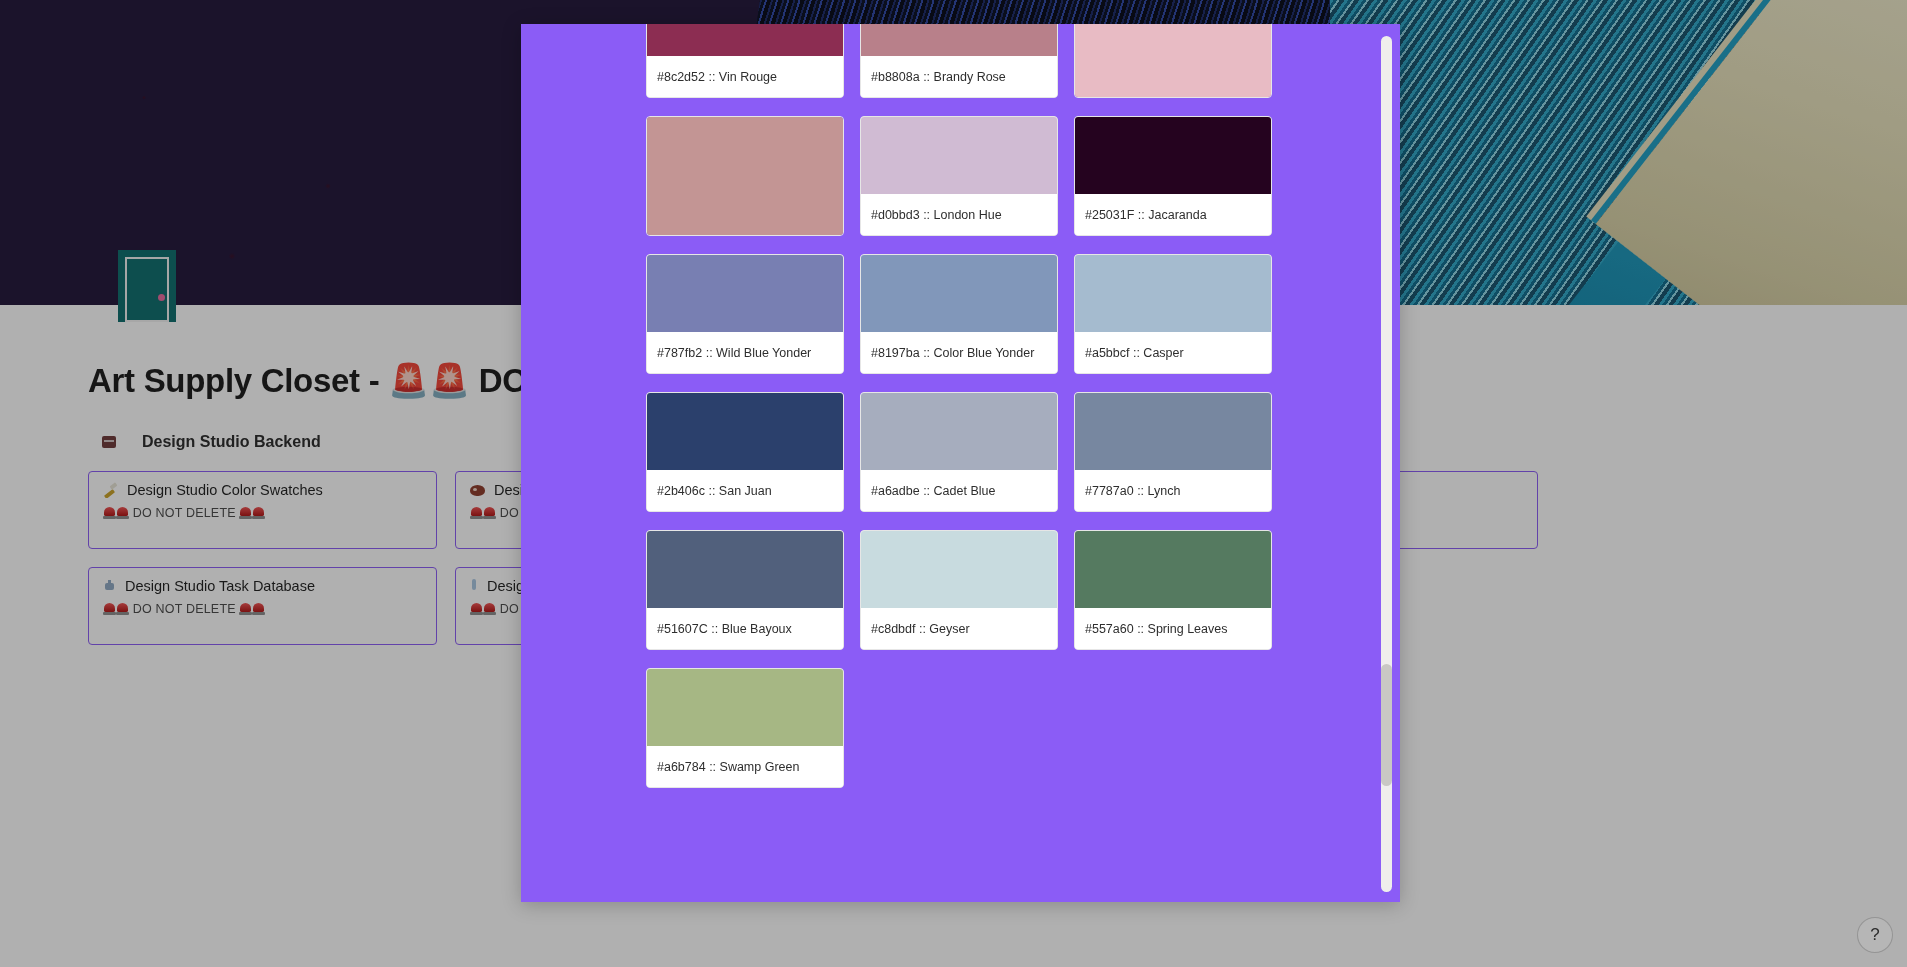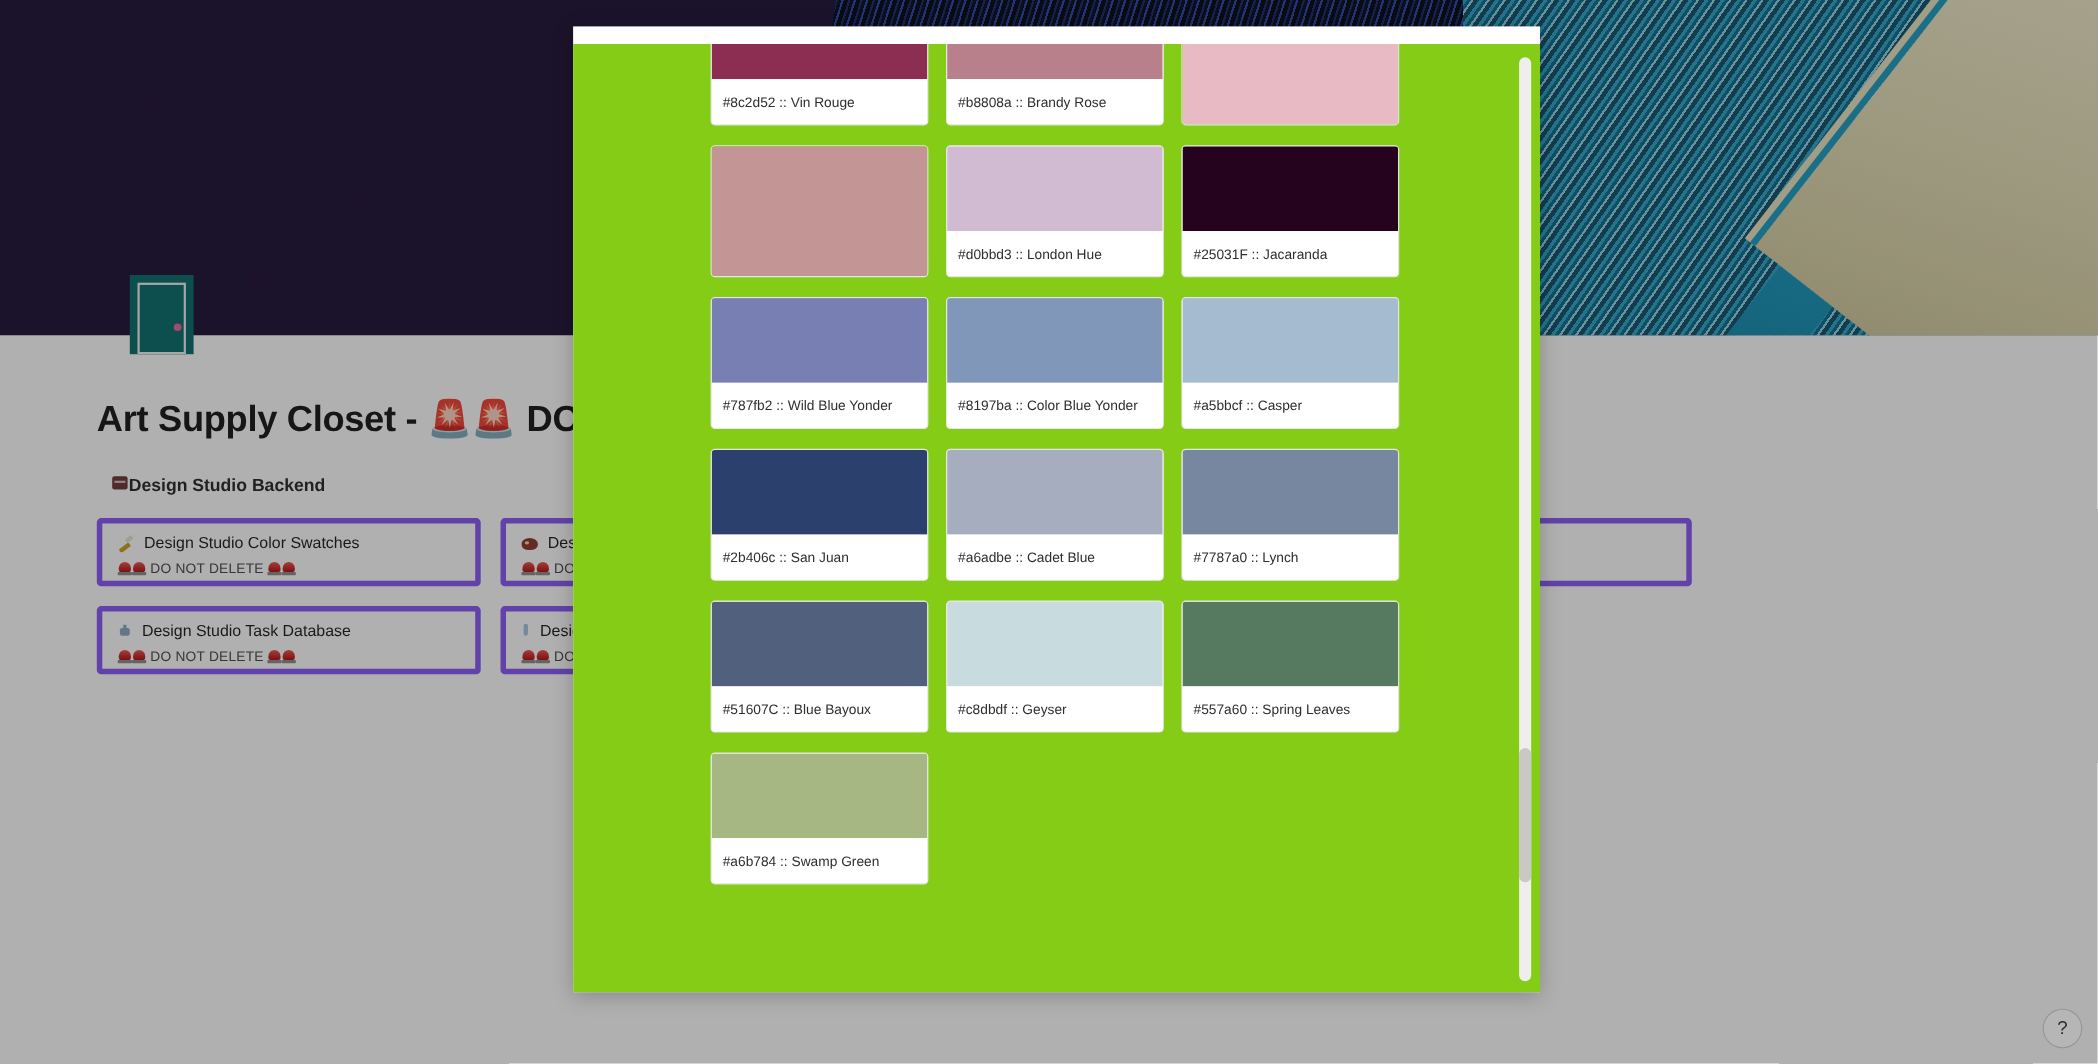--- a/index.html
+++ b/index.html
@@ -144,40 +144,40 @@
     font-size: 33px;
     font-weight: bold;
     color: #1a1a1a;
     letter-spacing: -0.3px;
     line-height: 40px;
     white-space: nowrap;
   }
 
   .section-head {
     display: flex;
-    align-items: flex-start;
-    gap: 1px;
+    align-items: center;
+    gap: 26px;
     margin-top: 32px;
     margin-left: 14px;
   }
   .section-head .sec-label {
     font-size: 16px;
     font-weight: bold;
     color: #2b2b2b;
   }
 
   .card-grid {
     display: grid;
     grid-template-columns: repeat(4, 349px);
     gap: 18px 18px;
     margin-top: 20px;
   }
   .link-card {
-    height: 62px;
-    border: 5px solid #8b5cf6;
+    height: 78px;
+    border: 1px solid #8b5cf6;
     border-radius: 4px;
     padding: 10px 12px 0 14px;
     background: #ffffff;
   }
   .link-card .lc-title {
     display: flex; align-items: center; gap: 9px;
     font-size: 14.5px;
     color: #1f1f1f;
     white-space: nowrap;
     overflow: hidden;
@@ -324,22 +324,21 @@
   .dots {
     display: flex; gap: 3.5px; align-items: center;
     cursor: pointer; padding: 4px 1px;
   }
   .dots span { width: 4.5px; height: 4.5px; border-radius: 50%; background: #4d4d4d; }
 
   .modal-scroll {
     flex: 1 1 auto;
     position: relative;
     overflow: hidden;
-    background: #84cc16;
-    margin-top: 16px;
+    background: #8b5cf6;
   }
   .swatch-canvas {
     position: absolute;
     left: 0;
     top: -46px;
     width: 100%;
     padding: 0 104px 0 125px;
   }
   .swatch-grid {
     display: grid;

